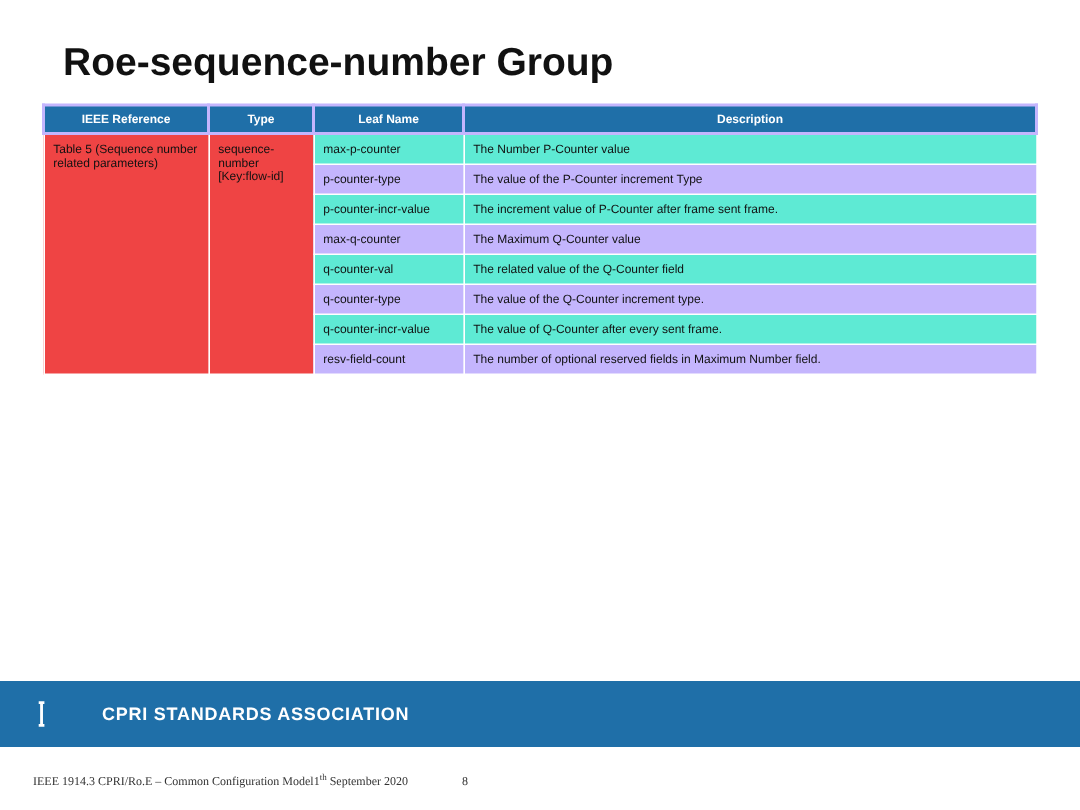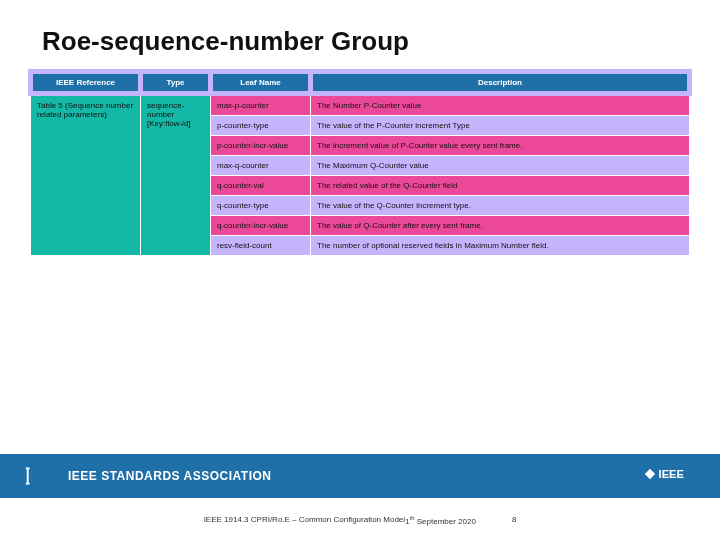--- a/index.html
+++ b/index.html
@@ -1,38 +1,38 @@
 <!DOCTYPE html>
 <html><head>
 <meta charset="utf-8">
 <style>
   * { box-sizing: border-box; margin: 0; padding: 0; }
   html, body { width: 720px; height: 540px; font-family: Arial, Helvetica, sans-serif; background: #fff; color: #111; }
   .slide { position: relative; width: 720px; height: 540px; }
   .title { font-size: 26px; font-weight: 700; padding: 26px 0 12px 42px; color: #111; }
   .table-wrap { padding: 0 28px 0 28px; }
   table { border-collapse: collapse; width: 100%; table-layout: fixed; font-size: 8px; }
-  th { background: #1f6fa8; color: #fff; font-weight: 700; text-align: center; padding: 4px 4px; border: 5px solid #c4b5fd; }
+  th { background: #1f6fa8; color: #fff; font-weight: 700; text-align: center; padding: 4px 4px; border: 2px solid #c4b5fd; }
   td { padding: 5px 6px; vertical-align: top; border: 1px solid #fff; }
-  td.ref, td.grp { background: #14b8a6; }
-  tr.light td.leaf, tr.light td.desc { background: #ec4899; }
+  td.ref, td.grp { background: #ef4444; }
+  tr.light td.leaf, tr.light td.desc { background: #5eead4; }
   tr.dark  td.leaf, tr.dark  td.desc { background: #c4b5fd; }
   col.c1 { width: 110px; }
   col.c2 { width: 70px; }
   col.c3 { width: 100px; }
   col.c4 { width: auto; }
 
   .footer-band { position: absolute; left: 0; right: 0; bottom: 42px; height: 44px; background: #1f6fa8; display: flex; align-items: center; padding: 0 22px; color: #fff; justify-content: space-between; }
   .brand-left { display: flex; align-items: center; gap: 8px; }
   .brand-logo { width: 38px; height: 24px; display: flex; align-items: center; justify-content: center; }
   .brand-logo svg { width: 100%; height: 100%; }
   .brand-text { font-weight: 700; letter-spacing: 0.5px; font-size: 12px; }
   .brand-right { display: flex; align-items: center; gap: 6px; }
   .brand-right svg { width: 60px; height: 22px; }
-  .subfooter { position: absolute; left: 0; right: 0; bottom: 14px; display: flex; justify-content: center; padding: 0 22px; font-size: 8px; color: #333; }
+  .subfooter { position: absolute; left: 0; right: 0; bottom: 14px; display: flex; justify-content: flex-start; padding: 0 22px; font-size: 8px; color: #333; font-family: Liberation Serif, serif; }
   .subfooter .right { display: flex; gap: 36px; }
   sup { font-size: 6px; }
 </style>
 </head>
 <body>
 
 <div class="slide">
 
   <h1 class="title">Roe-sequence-number Group</h1>
 
@@ -58,21 +58,21 @@
           <td class="grp" rowspan="8">sequence-number [Key:flow-id]</td>
           <td class="leaf">max-p-counter</td>
           <td class="desc">The Number P-Counter value</td>
         </tr>
         <tr class="dark">
           <td class="leaf">p-counter-type</td>
           <td class="desc">The value of the P-Counter increment Type</td>
         </tr>
         <tr class="light">
           <td class="leaf">p-counter-incr-value</td>
-          <td class="desc">The increment value of P-Counter value every sent frame.</td>
+          <td class="desc">The increment value of P-Counter after frame sent frame.</td>
         </tr>
         <tr class="dark">
           <td class="leaf">max-q-counter</td>
           <td class="desc">The Maximum Q-Counter value</td>
         </tr>
         <tr class="light">
           <td class="leaf">q-counter-val</td>
           <td class="desc">The related value of the Q-Counter field</td>
         </tr>
         <tr class="dark">
@@ -92,29 +92,21 @@
   </div>
 
   <div class="footer-band">
     <div class="brand-left">
       <span class="brand-logo">
         <svg viewBox="0 0 40 24">
             <rect x="0" y="0" width="40" height="24" fill="none"></rect>
             <path d="M6 4 L6 20 M4 4 L8 4 M4 20 L8 20" stroke="#fff" stroke-width="2"></path>
           </svg>
       </span>
-      <span class="brand-text">IEEE STANDARDS ASSOCIATION</span>
-    </div>
-    <div class="brand-right">
-      <span>
-        <svg viewBox="0 0 70 24">
-          <polygon points="8,12 14,6 20,12 14,18" fill="#fff"></polygon>
-          <text x="24" y="17" font-family="Arial" font-weight="700" font-size="13" fill="#fff">IEEE</text>
-        </svg>
-      </span>
+      <span class="brand-text">CPRI STANDARDS ASSOCIATION</span>
     </div>
   </div>
 
   <div class="subfooter">
     <span>IEEE 1914.3 CPRI/Ro.E – Common Configuration Model</span>
     <span class="right">
       <span><span>1</span><sup>th</sup><span> September 2020</span></span>
       <span>8</span>
     </span>
   </div>

